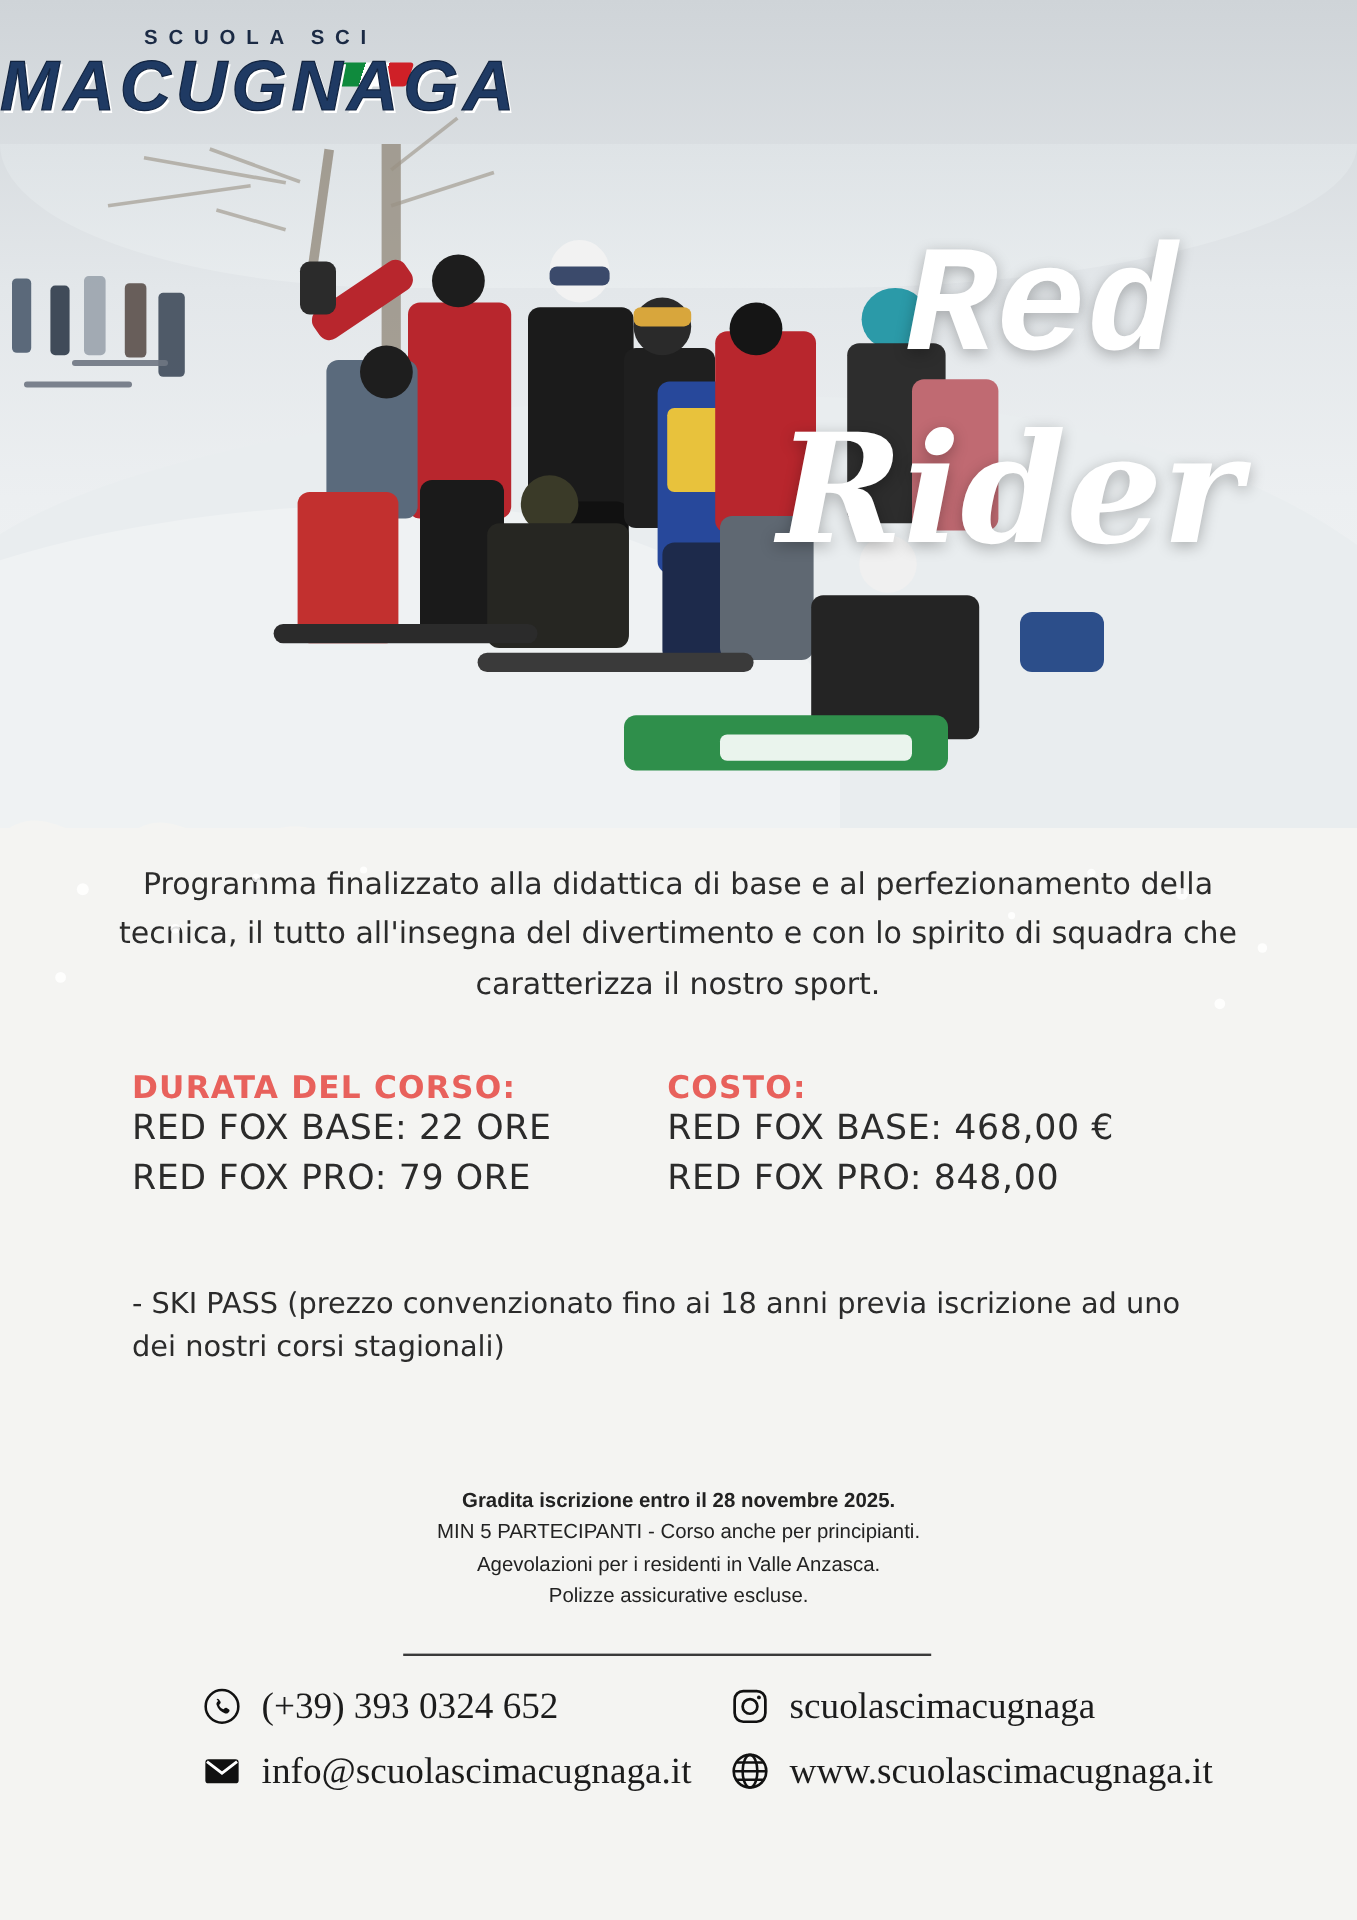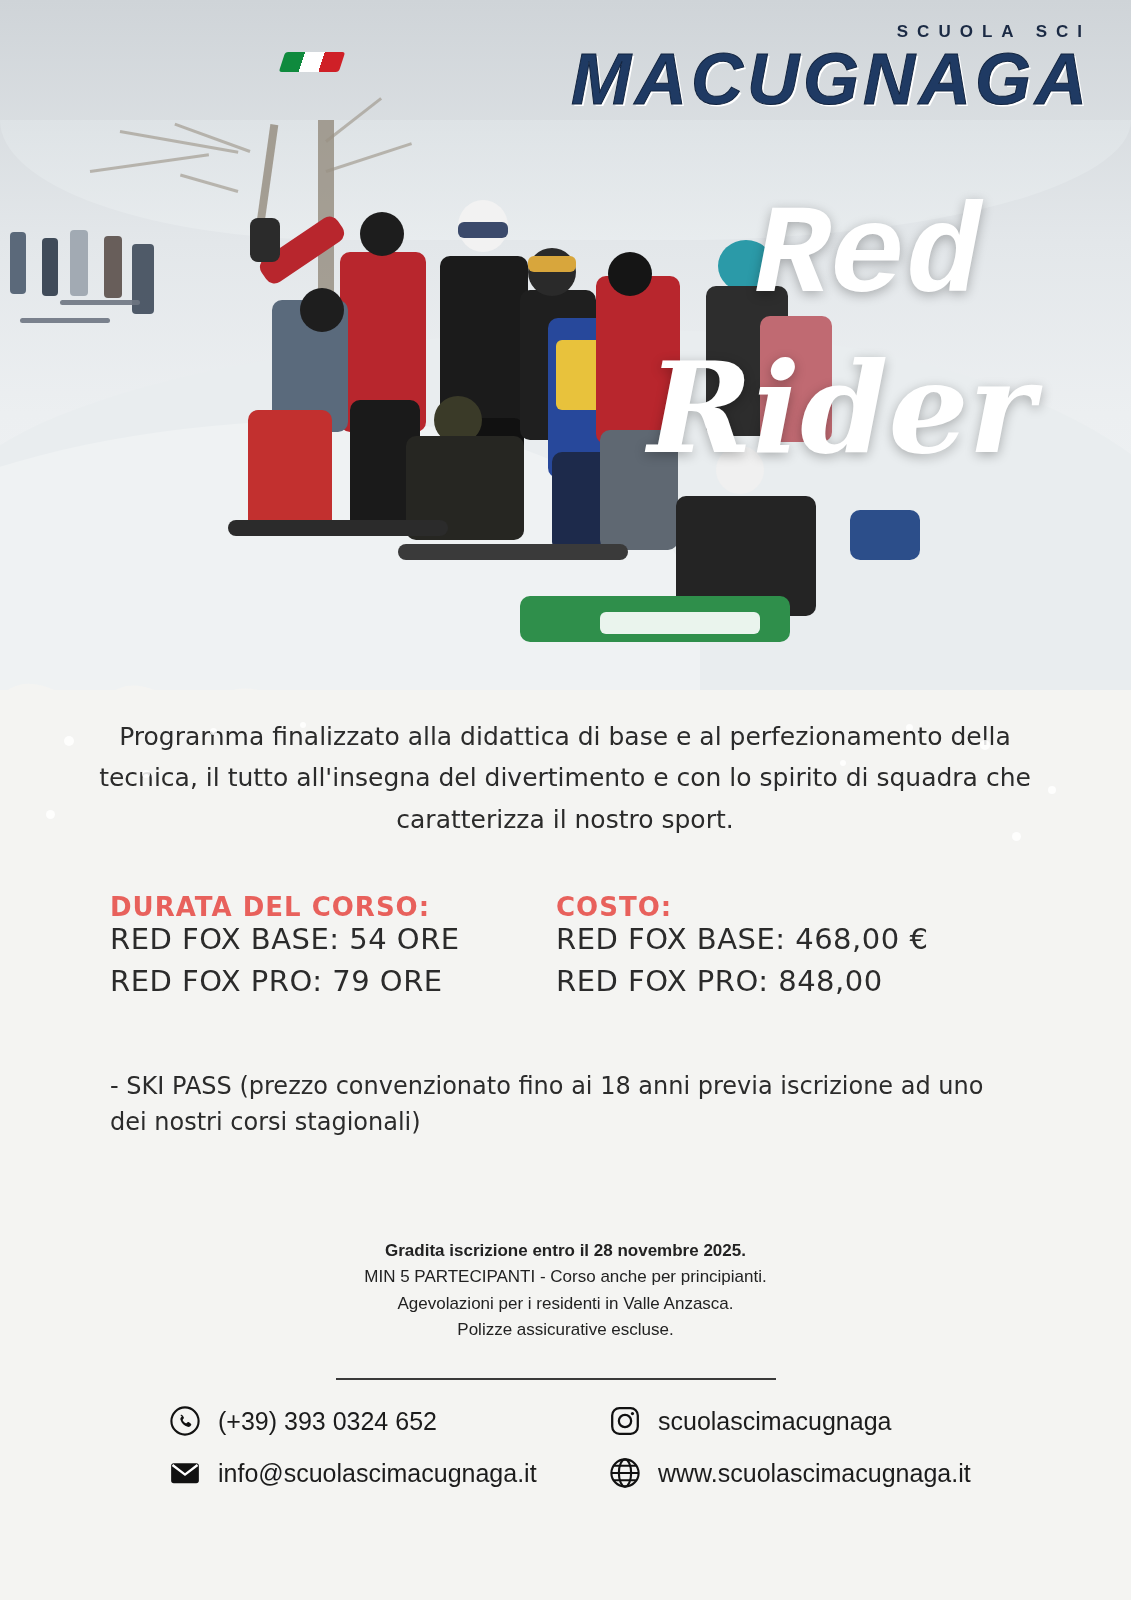--- a/index.html
+++ b/index.html
@@ -78,40 +78,39 @@
     position: absolute;
     border-radius: 14px;
     height: 16px;
   }
 
   
   .logo-wrap {
     position: absolute;
     top: 22px; left: 0;
     width: 1091px;
-    text-align: right;
+    text-align: left;
     z-index: 6;
   }
   .logo-sub {
     font-size: 17px;
     letter-spacing: 9px;
     color: #1b2a44;
     font-weight: 700;
     margin-left: 120px;
     margin-bottom: -4px;
   }
   .logo-main {
-    font-size: 72px;
+    font-size: 59px;
     font-weight: 800;
     letter-spacing: 4px;
     color: #1f3a63;
     font-family: "Liberation Sans", sans-serif;
     font-style: italic;
     text-shadow: 2px 2px 0 #ffffff;
-    padding-left: 21px;
     -webkit-text-stroke: 1px #11233f;
   }
   .logo-flag {
     position: absolute;
     left: 282px; top: 52px;
     width: 60px; height: 20px;
     transform: skewX(-18deg);
     background: linear-gradient(to right, #0f8a3d 0 33%, #ffffff 33% 66%, #cf2027 66% 100%);
     border-radius: 3px;
   }
@@ -195,22 +194,22 @@
     top: 1378px; left: 336px;
     width: 440px; height: 2px;
     background: #3a3a3a;
   }
 
   
   .contacts {
     position: absolute;
     top: 1404px; left: 0;
     width: 1131px;
-    font-family: Liberation Sans, sans-serif;
-    font-size: 25px;
+    font-family: Liberation Serif, serif;
+    font-size: 31px;
     color: #1c1c1c;
   }
   .crow { display: flex; align-items: center; gap: 60px; justify-content: flex-start; padding-left: 168px; margin-bottom: 18px; }
   .citem { display: flex; align-items: center; gap: 16px; }
   .citem .ico { width: 34px; height: 34px; flex: 0 0 34px; display: flex; align-items: center; justify-content: center; }
   .citem .ico svg { width: 32px; height: 32px; }
   .c-phone  { width: 380px; }
   .c-mail   { width: 380px; }
 
   
@@ -321,21 +320,21 @@
     <div class="dot" style="left:906px; top:24px; width:7px;  height:7px;"></div>
     <div class="dot" style="left:1012px;top:132px;width:9px;  height:9px;"></div>
     <div class="dot" style="left:300px; top:22px; width:6px;  height:6px;"></div>
     <div class="dot" style="left:840px; top:60px; width:6px;  height:6px;"></div>
   </div>
 
   <p class="intro">Programma finalizzato alla didattica di base e al perfezionamento della tecnica, il tutto all'insegna del divertimento e con lo spirito di squadra che caratterizza il nostro sport.</p>
 
   <div class="col-left">
     <div class="sec-title">DURATA DEL CORSO:</div>
-    <div class="sec-line">RED FOX BASE:  54 ORE</div>
+    <div class="sec-line">RED FOX BASE:  22 ORE</div>
     <div class="sec-line">RED FOX PRO: 79 ORE</div>
   </div>
 
   <div class="col-right">
     <div class="sec-title">COSTO:</div>
     <div class="sec-line">RED FOX BASE: 468,00 €</div>
     <div class="sec-line">RED FOX PRO: 848,00</div>
   </div>
 
   <div class="excluded">

